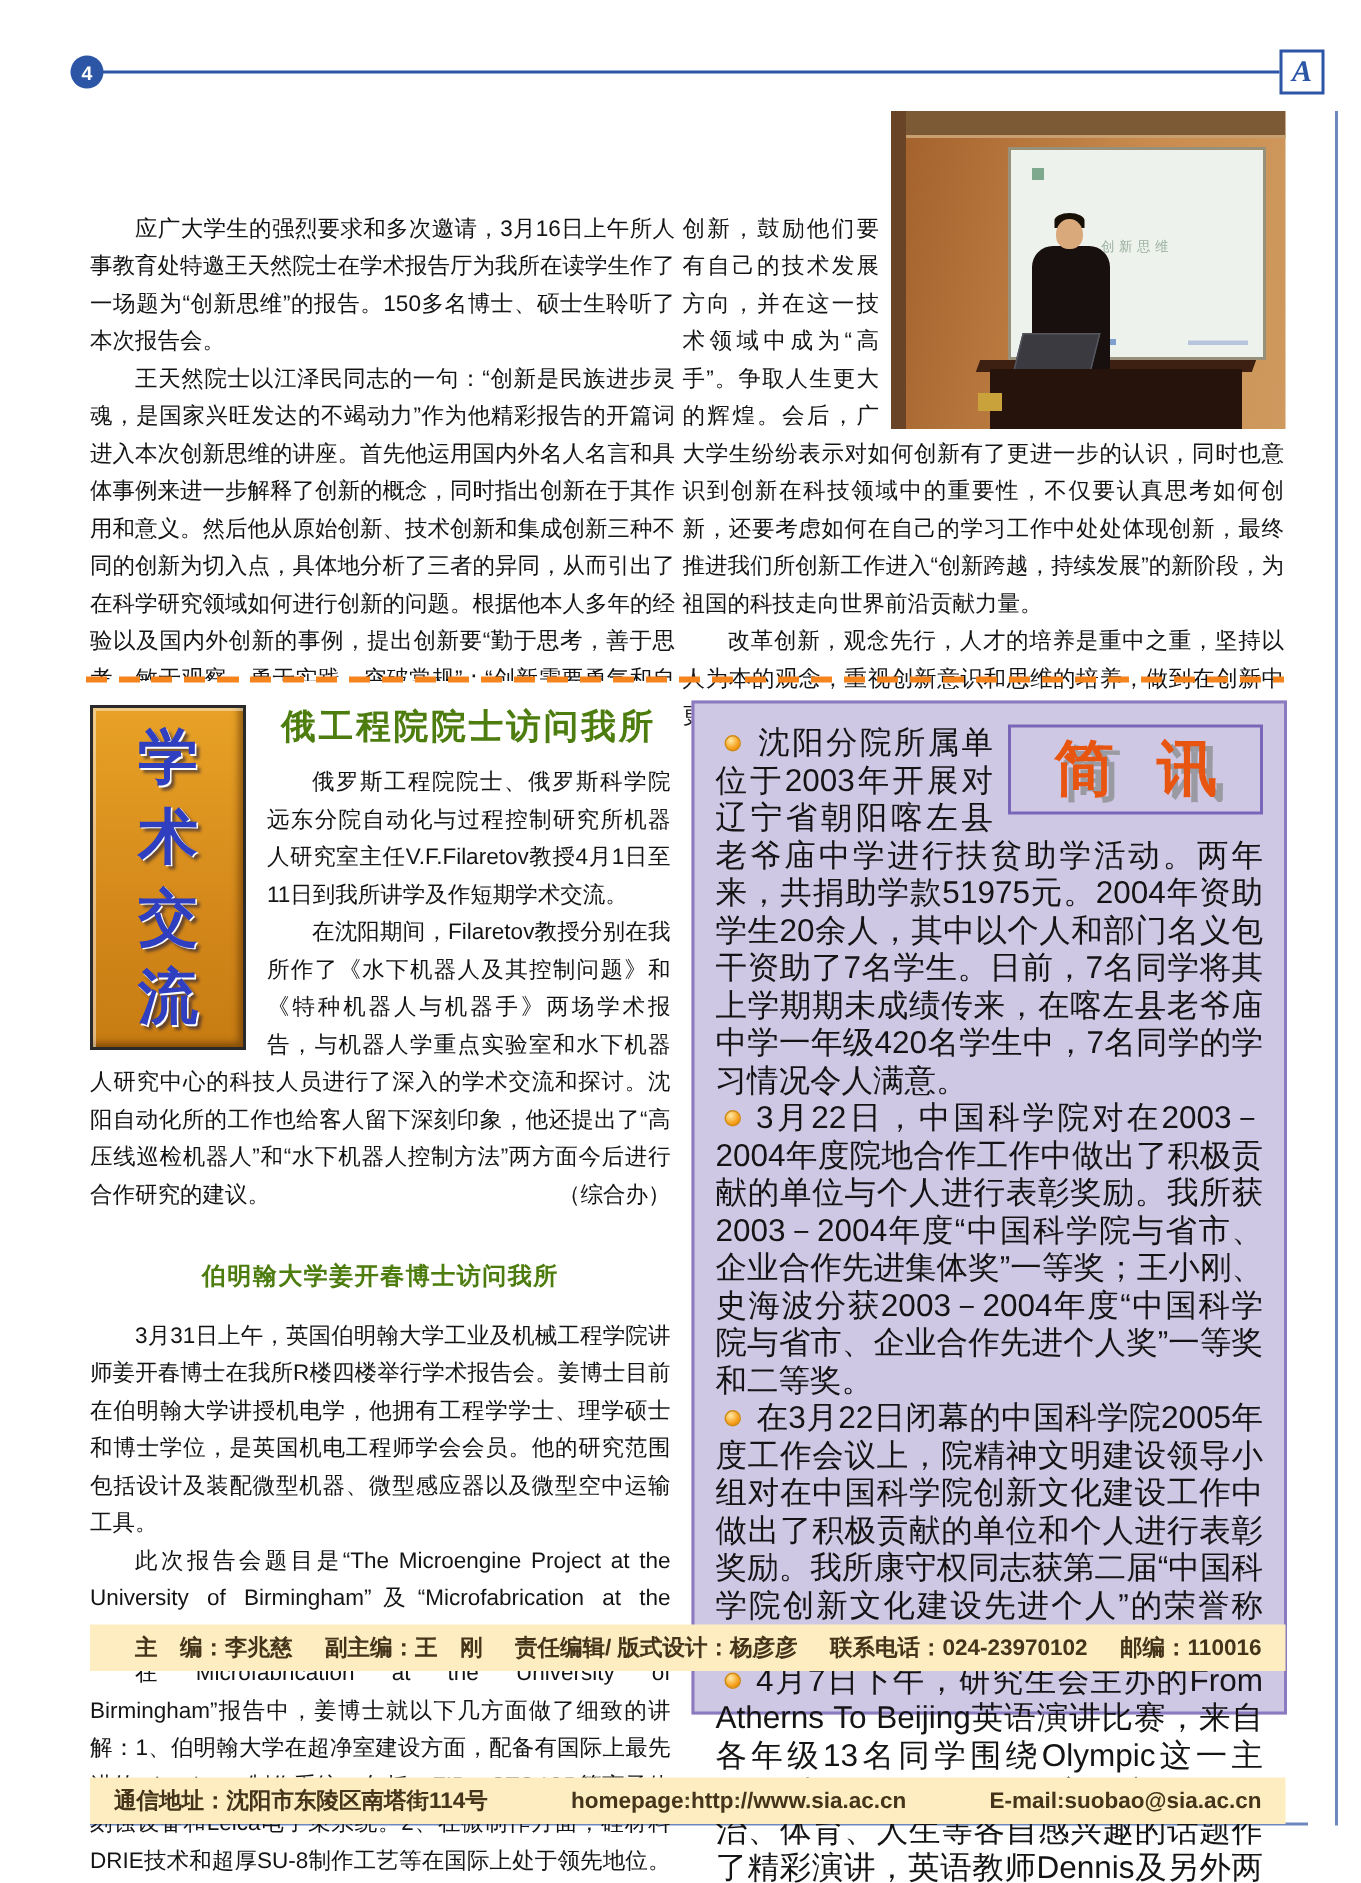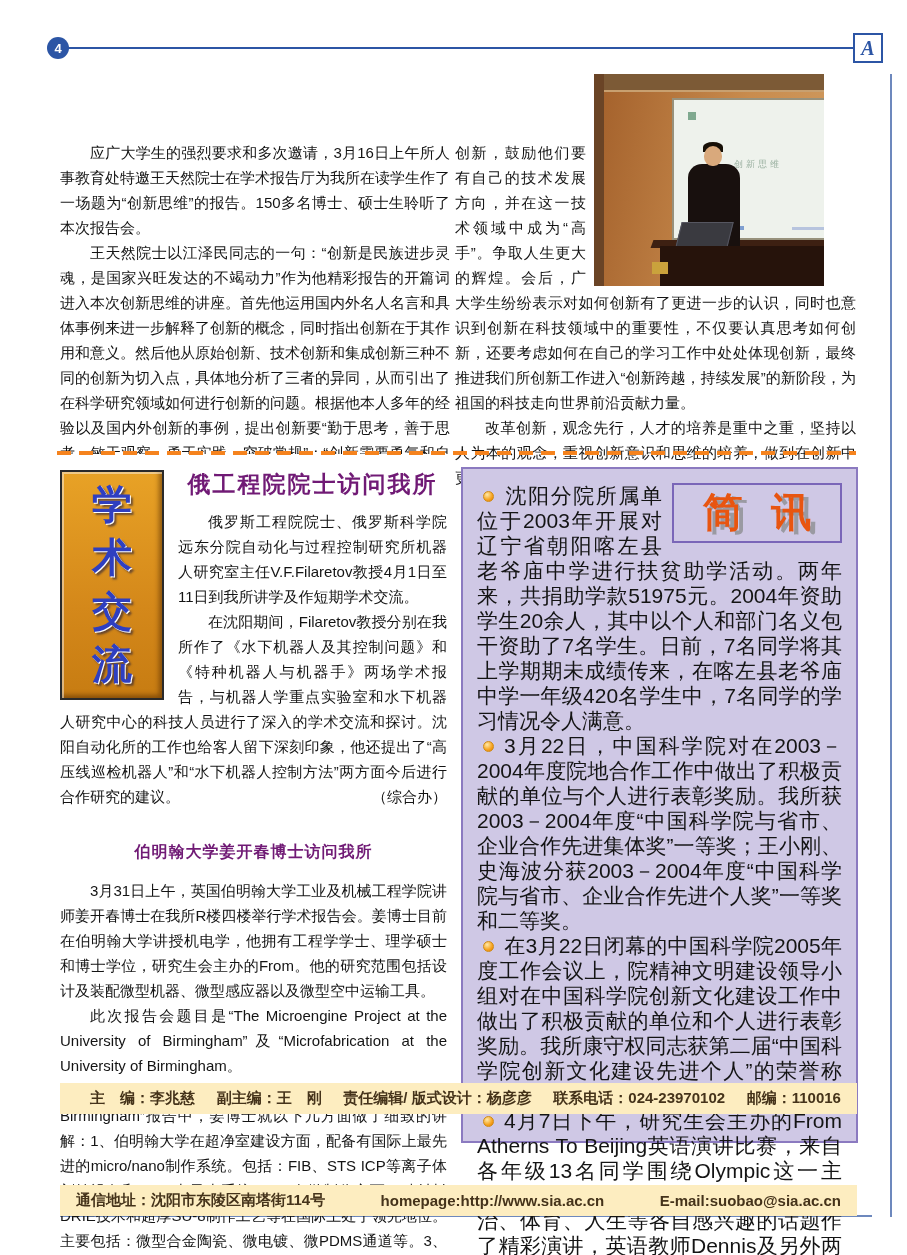--- a/index.html
+++ b/index.html
@@ -16,21 +16,21 @@
 
   
   .frame-right { position:absolute; left:890px; top:74px; width:2px; height:1143px; background:#6d88bd; }
   .frame-bottom { position:absolute; left:60px; top:1215px; width:812px; height:2px; background:#6d88bd; }
 
   
   .banner { position:absolute; left:60px; top:72px; width:527px; height:71px; background:#f7f13f;
     display:flex; align-items:center; justify-content:center; }
   .banner h1 { color:#0e7b64; font-size:32px; font-weight:bold; letter-spacing:5px; white-space:nowrap; }
 
-  .photo { position:absolute; left:594px; top:74px; width:230px; height:212px; background:linear-gradient(100deg,#a25f2a,#c98c4e 60%,#cf9a5f); overflow:hidden; }
+  .photo { position:absolute; left:594px; top:74px; width:263px; height:212px; background:linear-gradient(100deg,#a25f2a,#c98c4e 60%,#cf9a5f); overflow:hidden; }
   .photo .ceiling { position:absolute; left:0; top:0; width:100%; height:18px; background:#7c5a36; border-bottom:2px solid #c8a briefly; border-bottom:2px solid #c8a070; }
   .photo .wall-col { position:absolute; left:0; top:0; width:10px; height:100%; background:#6a4426; }
   .photo .screen { position:absolute; left:78px; top:24px; width:172px; height:142px; background:#eef2ec; border:2px solid #97917c; }
   .photo .screen-logo { position:absolute; left:14px; top:12px; width:8px; height:8px; background:#7fa98f; }
   .photo .screen-text { position:absolute; left:0; right:0; top:58px; text-align:center; color:#9cb2a2; font-size:9px; letter-spacing:3px; }
   .photo .screen-bar { position:absolute; left:10px; bottom:8px; width:60px; height:4px; background:#7f9fd0; }
   .photo .screen-bar2 { position:absolute; right:10px; bottom:8px; width:40px; height:3px; background:#b7c4de; }
   .photo .head { position:absolute; left:110px; top:72px; width:18px; height:20px; border-radius:50% 50% 45% 45%; background:#d9a97c; }
   .photo .hair { position:absolute; left:109px; top:68px; width:20px; height:10px; border-radius:50% 50% 0 0; background:#171007; }
   .photo .body { position:absolute; left:94px; top:90px; width:52px; height:92px; border-radius:14px 14px 4px 4px; background:#18100e; }
@@ -51,21 +51,21 @@
   .divider { position:absolute; left:57px; top:451px; width:799px; height:4px;
     background:repeating-linear-gradient(90deg,#f5831e 0 14px,transparent 14px 22px); }
 
   
   .mid-left { position:absolute; left:60px; top:466px; width:387px; }
   .gold-box { float:left; width:104px; height:230px; margin:4px 14px 6px 0; background:linear-gradient(180deg,#e8a226,#d4881a 60%,#c77c12);
     border:2px solid #2a2a2a; box-shadow:inset 2px 2px 0 rgba(255,255,255,.45), inset -3px -3px 5px rgba(80,40,0,.55);
     display:flex; flex-direction:column; align-items:center; justify-content:space-around; padding:6px 0; }
   .gold-box span { font-family:"Liberation Serif","DejaVu Serif",serif; font-weight:bold; font-size:40px; color:#2f3fc0;
     text-shadow:1px 1px 0 #ffffff, 3px 3px 2px rgba(20,20,60,.55); line-height:1; }
-  .red-title { color:#701a75; font-weight:bold; text-align:center; }
+  .red-title { color:#4d7c0f; font-weight:bold; text-align:center; }
   .title-a2 { font-size:23px; letter-spacing:2px; margin:6px 0 12px; }
   .title-a3 { font-size:16px; letter-spacing:1px; margin:30px 0 14px; clear:both; }
 
   
   .briefs { position:absolute; left:461px; top:467px; width:397px; height:676px; background:#cfc8e5; border:2px solid #8b7ac0; padding:14px 14px 10px; }
   .briefs-header { float:right; width:170px; height:60px; margin:0 0 6px 10px; border:2px solid #7a66b8;
     display:flex; align-items:center; justify-content:space-evenly; background:#cfc8e5; }
   .briefs-header span { font-family:"Liberation Serif","DejaVu Serif",serif; font-weight:bold; font-size:40px; color:#e85510;
     text-shadow:5px 3px 0 #9a9aa2; line-height:1; }
   .briefs p { font-size:21px; line-height:25px; text-align:justify; color:#141414; }
@@ -130,21 +130,21 @@
       <span>术</span>
       <span>交</span>
       <span>流</span>
     </div>
     <h2 class="red-title title-a2">俄工程院院士访问我所</h2>
     <p>俄罗斯工程院院士、俄罗斯科学院远东分院自动化与过程控制研究所机器人研究室主任V.F.Filaretov教授4月1日至11日到我所讲学及作短期学术交流。</p>
     <p>在沈阳期间，Filaretov教授分别在我所作了《水下机器人及其控制问题》和《特种机器人与机器手》两场学术报告，与机器人学重点实验室和水下机器人研究中心的科技人员进行了深入的学术交流和探讨。沈阳自动化所的工作也给客人留下深刻印象，他还提出了“高压线巡检机器人”和“水下机器人控制方法”两方面今后进行合作研究的建议。</p>
     <p class="byline">（综合办）</p>
 
     <h2 class="red-title title-a3">伯明翰大学姜开春博士访问我所</h2>
-    <p>3月31日上午，英国伯明翰大学工业及机械工程学院讲师姜开春博士在我所R楼四楼举行学术报告会。姜博士目前在伯明翰大学讲授机电学，他拥有工程学学士、理学硕士和博士学位，研究生会主办的From。他的研究范围包括设计及装配微型机器、微型感应器以及微型空中运输工具。</p>
+    <p>3月31日上午，英国伯明翰大学工业及机械工程学院讲师姜开春博士在我所R楼四楼举行学术报告会。姜博士目前在伯明翰大学讲授机电学，他拥有工程学学士、理学硕士和博士学位，是英国机电工程师学会会员。他的研究范围包括设计及装配微型机器、微型感应器以及微型空中运输工具。</p>
     <p>此次报告会题目是“The Microengine Project at the University of Birmingham”及“Microfabrication at the University of Birmingham。</p>
     <p>在“Microfabrication at the University of Birmingham”报告中，姜博士就以下几方面做了细致的讲解：1、伯明翰大学在超净室建设方面，配备有国际上最先进的micro/nano制作系统。包括：FIB、STS ICP等离子体刻蚀设备和Leica电子束系统。2、在微制作方面，硅材料DRIE技术和超厚SU-8制作工艺等在国际上处于领先地位。主要包括：微型合金陶瓷、微电镀、微PDMS通道等。3、在纳米制作工艺方面,FIB处于领先水平。</p>
 
   </div>
 
   <div class="briefs">
     <div class="briefs-header">
       <span>简</span>
       <span>讯</span>
     </div>

